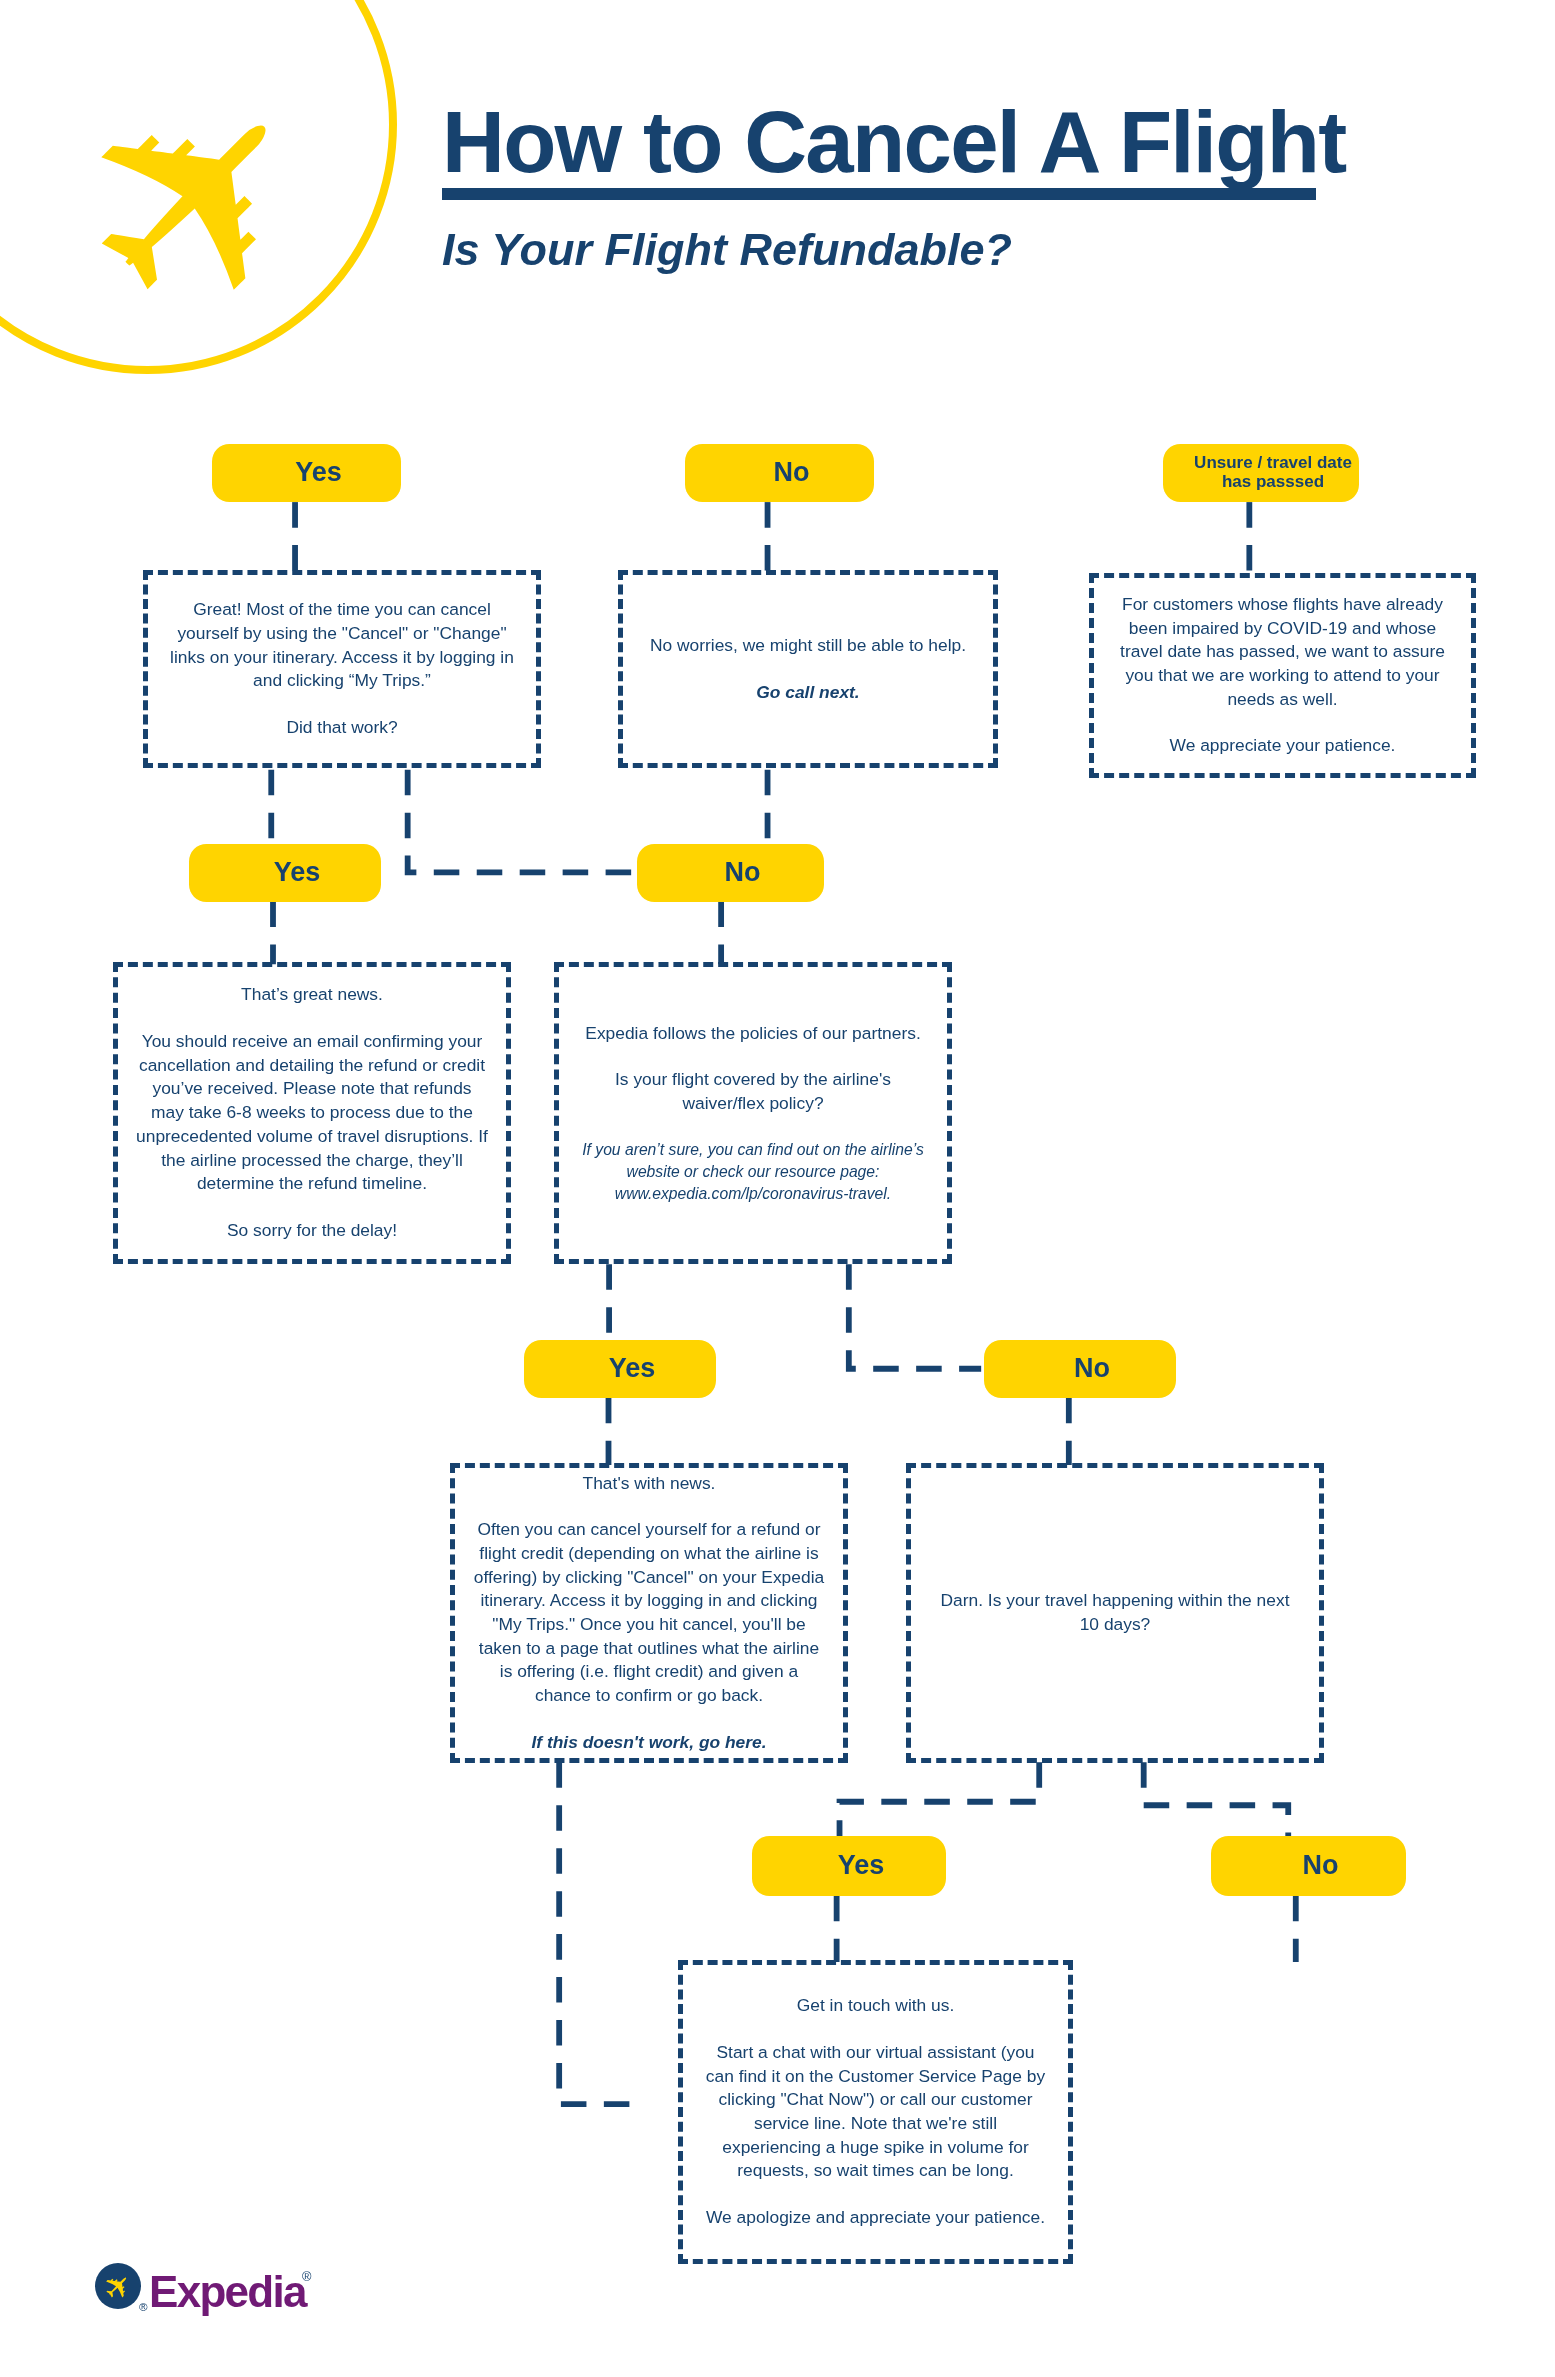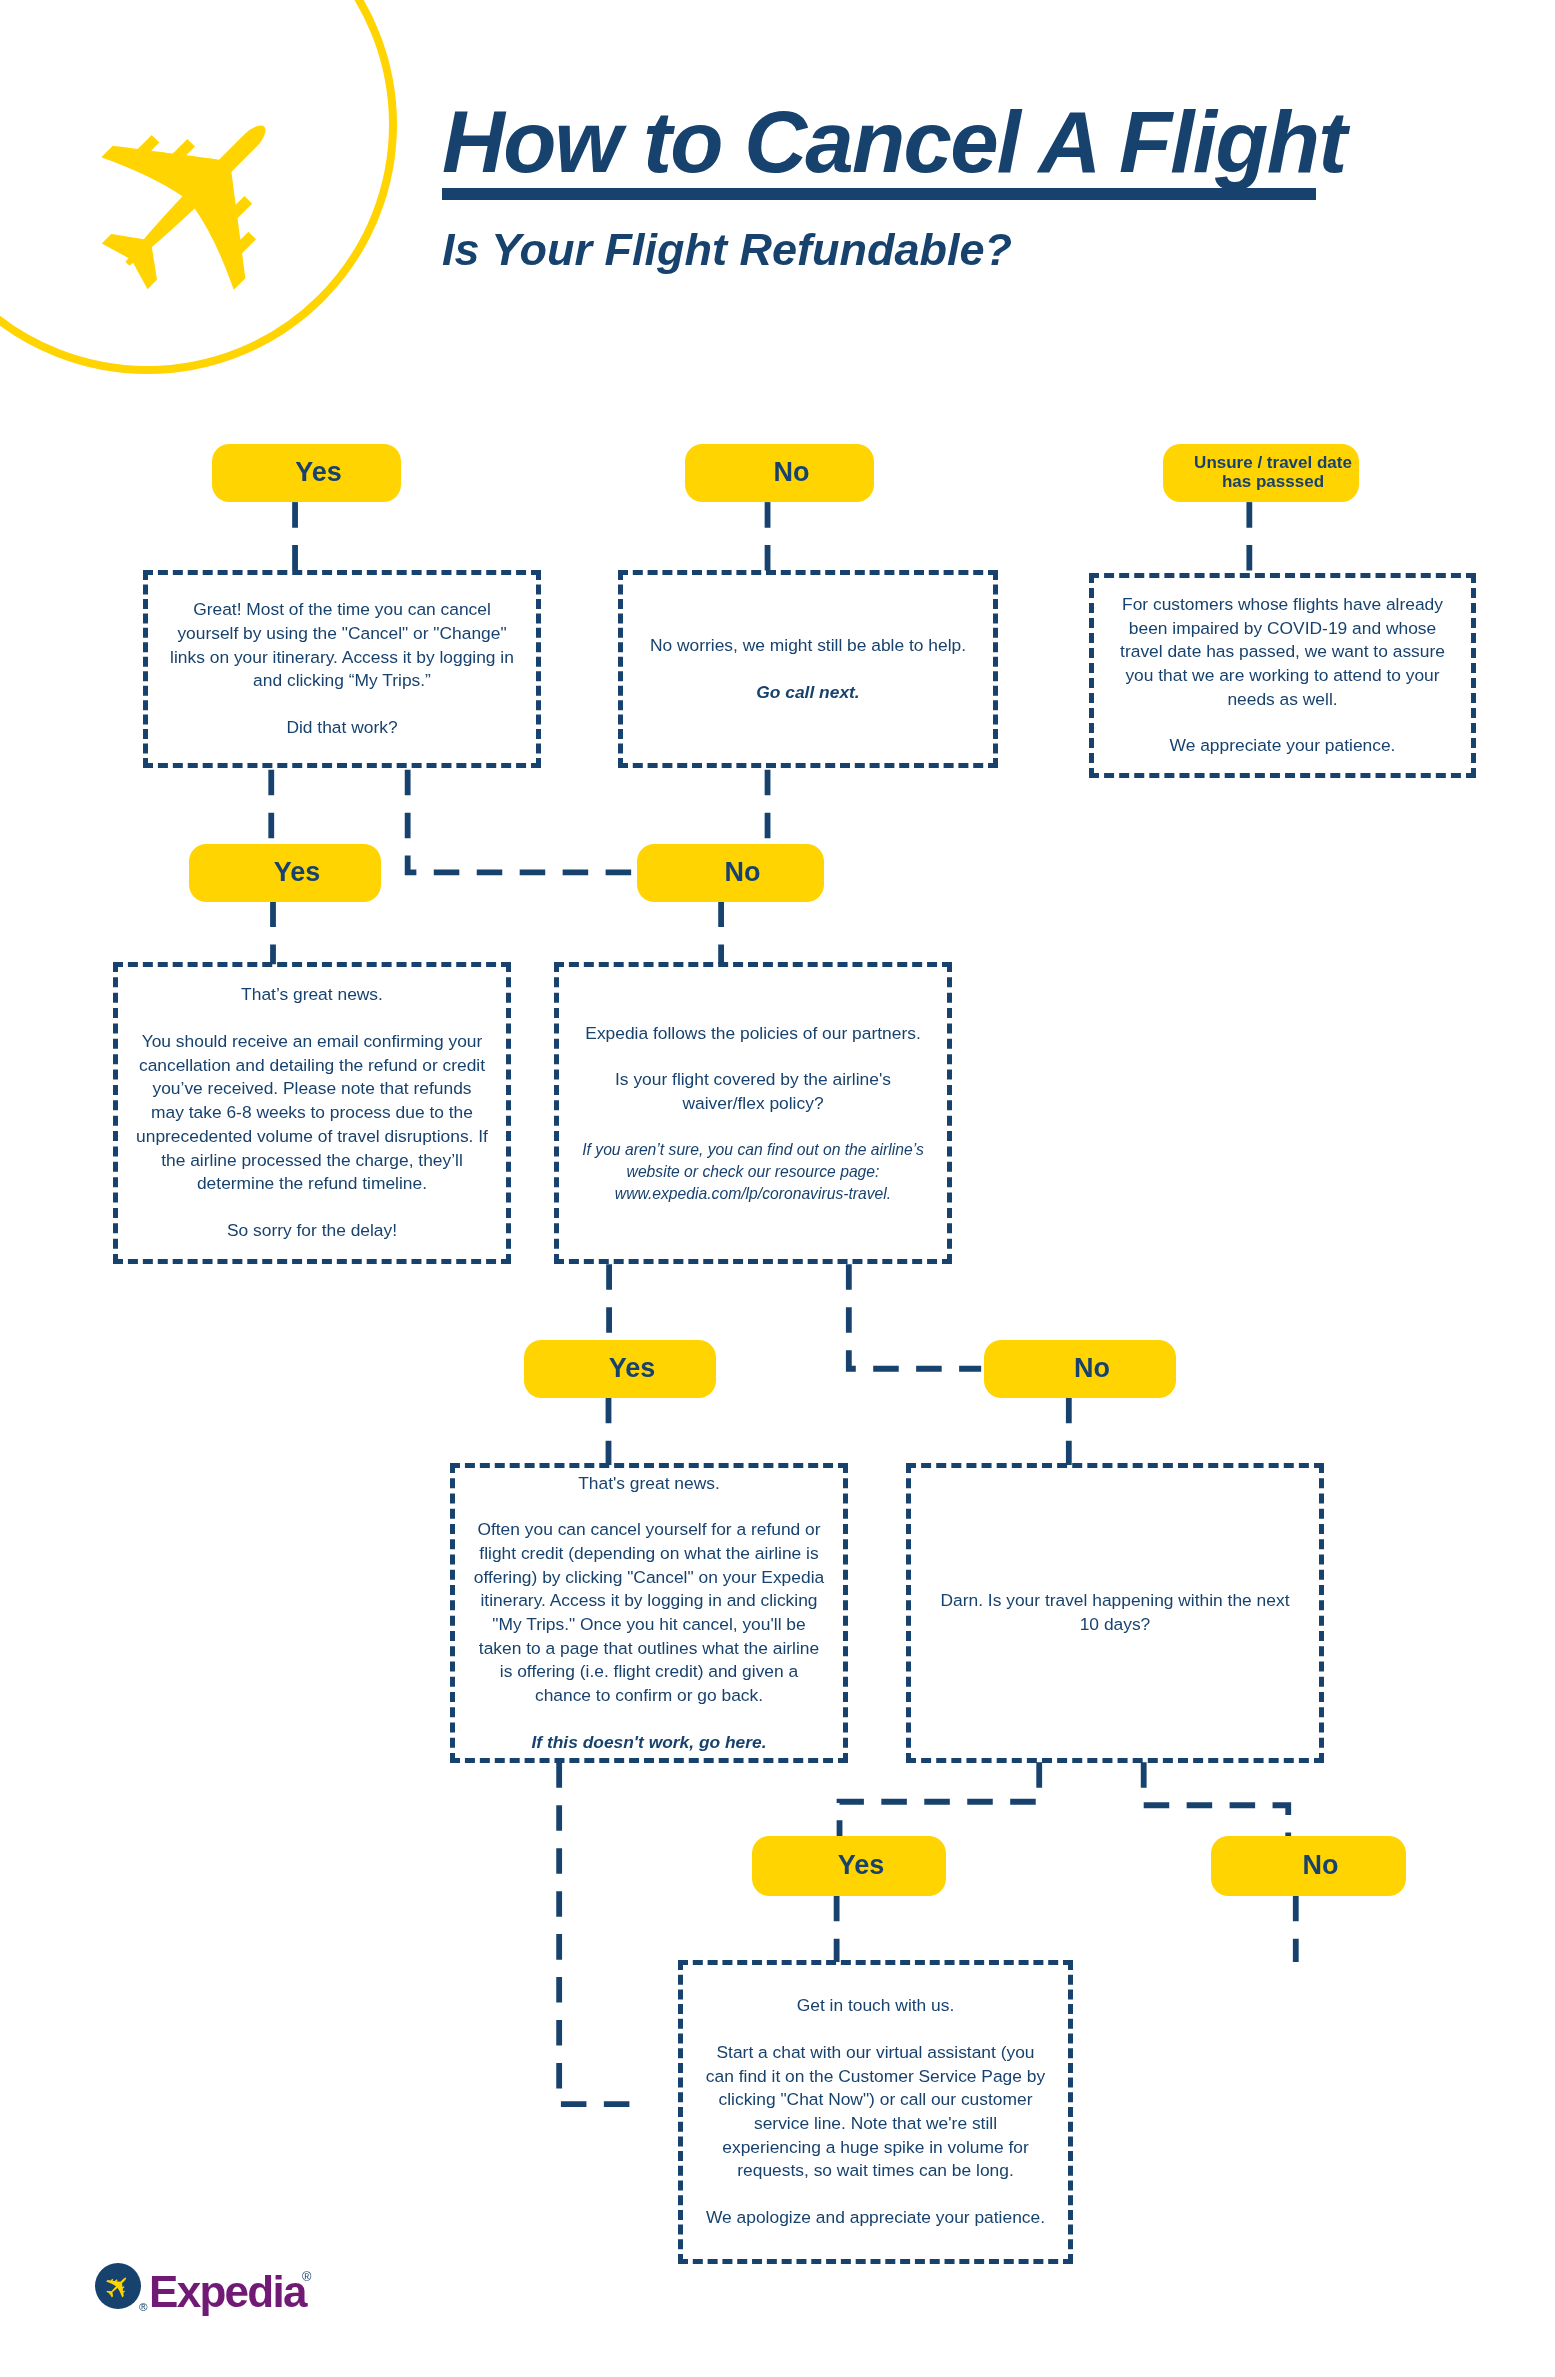--- a/index.html
+++ b/index.html
@@ -12,21 +12,21 @@
     position:absolute;left:-102px;top:-125px;width:499px;height:499px;border-radius:50%;
     border:8.1px solid #FFD400;box-sizing:border-box;
   }
   .hero-plane{
     position:absolute;left:5.8px;top:17.4px;width:383px;height:366px;
     display:flex;align-items:center;justify-content:center;
     font-size:273px;line-height:1;color:#FFD400;transform:rotate(-45deg);
   }
   .title{
     position:absolute;left:442px;top:92px;width:1039px;white-space:nowrap;
-    font-size:87px;font-weight:800;letter-spacing:-1.7px;color:#17426E;font-style:italic;
+    font-size:87px;font-weight:800;letter-spacing:-1.7px;color:#17426E;
   }
   .title-bar{position:absolute;left:442px;top:188px;width:874px;height:11.6px;background:#17426E;}
   .subtitle{
     position:absolute;left:442px;top:224px;width:813px;white-space:nowrap;
     font-size:45px;font-weight:700;font-style:italic;color:#17426E;
   }
   
   #wires{position:absolute;left:0;top:0;}
   #wires polyline{fill:none;stroke:#17426E;stroke-width:10;stroke-dasharray:44 30;}
   
@@ -120,21 +120,21 @@
   <div class="box" style="left:514px;top:962px;width:398px;height:302px">
     <p>Expedia follows the policies of our partners.</p>
     <p>Is your flight covered by the airline's waiver/flex policy?</p>
     <p class="it">If you aren’t sure, you can find out on the airline’s website or check our resource page: www.expedia.com/lp/coronavirus-travel.</p>
   </div>
 
   <div class="chip" style="left:524px;top:1340px;width:168px">Yes</div>
   <div class="chip" style="left:984px;top:1340px;width:168px">No</div>
 
   <div class="box" style="left:410px;top:1463px;width:398px;height:300px;padding:5.8px 16.3px">
-    <p>That's great news.</p>
+    <p>That's with news.</p>
     <p>Often you can cancel yourself for a refund or flight credit (depending on what the airline is offering) by clicking "Cancel" on your Expedia itinerary. Access it by logging in and clicking "My Trips." Once you hit cancel, you'll be taken to a page that outlines what the airline is offering (i.e. flight credit) and given a chance to confirm or go back.</p>
     <p class="bi">If this doesn't work, go here.</p>
   </div>
   <div class="box" style="left:866px;top:1463px;width:418px;height:300px">
     <p>Darn. Is your travel happening within the next 10 days?</p>
   </div>
 
   <div class="chip" style="left:752px;top:1836px;width:170px;height:60px">Yes</div>
   <div class="chip" style="left:1211px;top:1836px;width:171px;height:60px">No</div>
 

